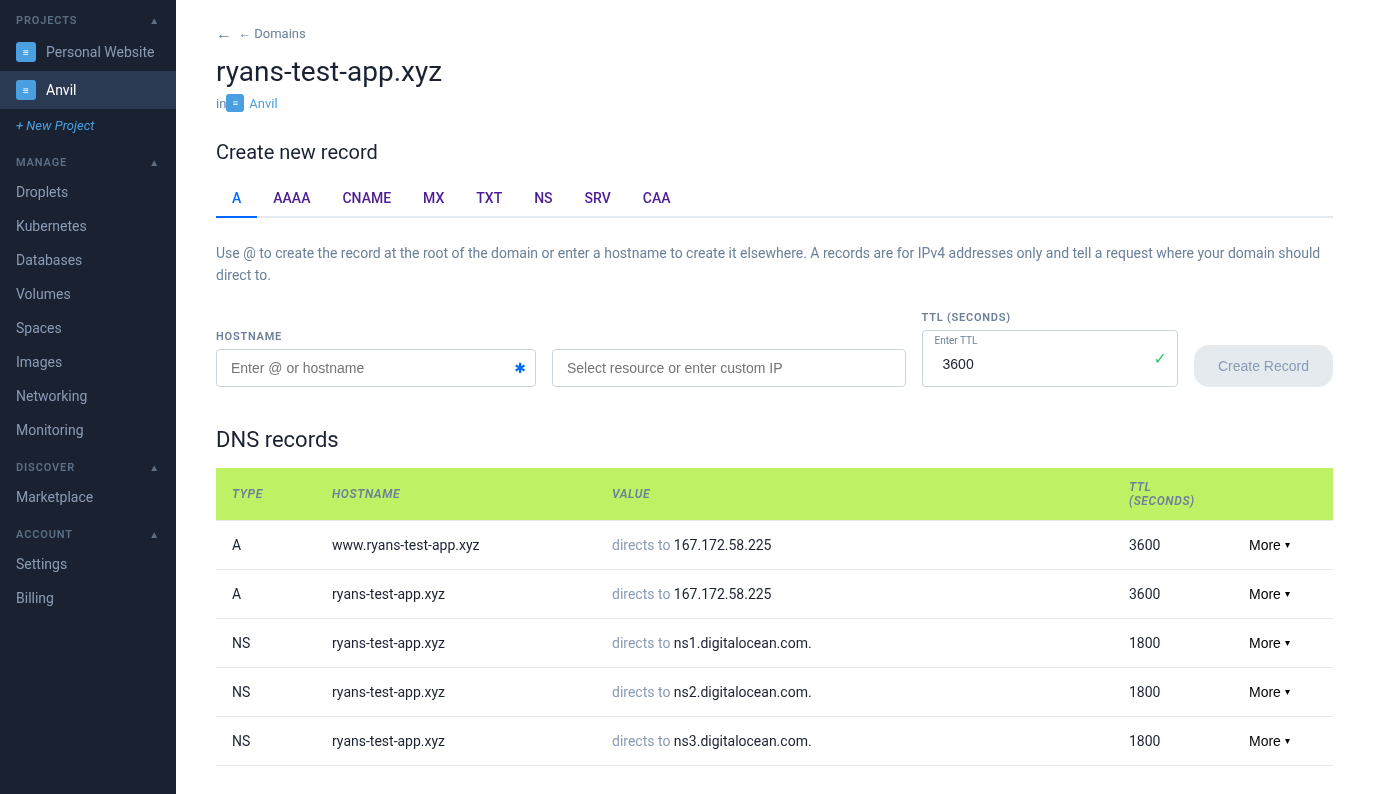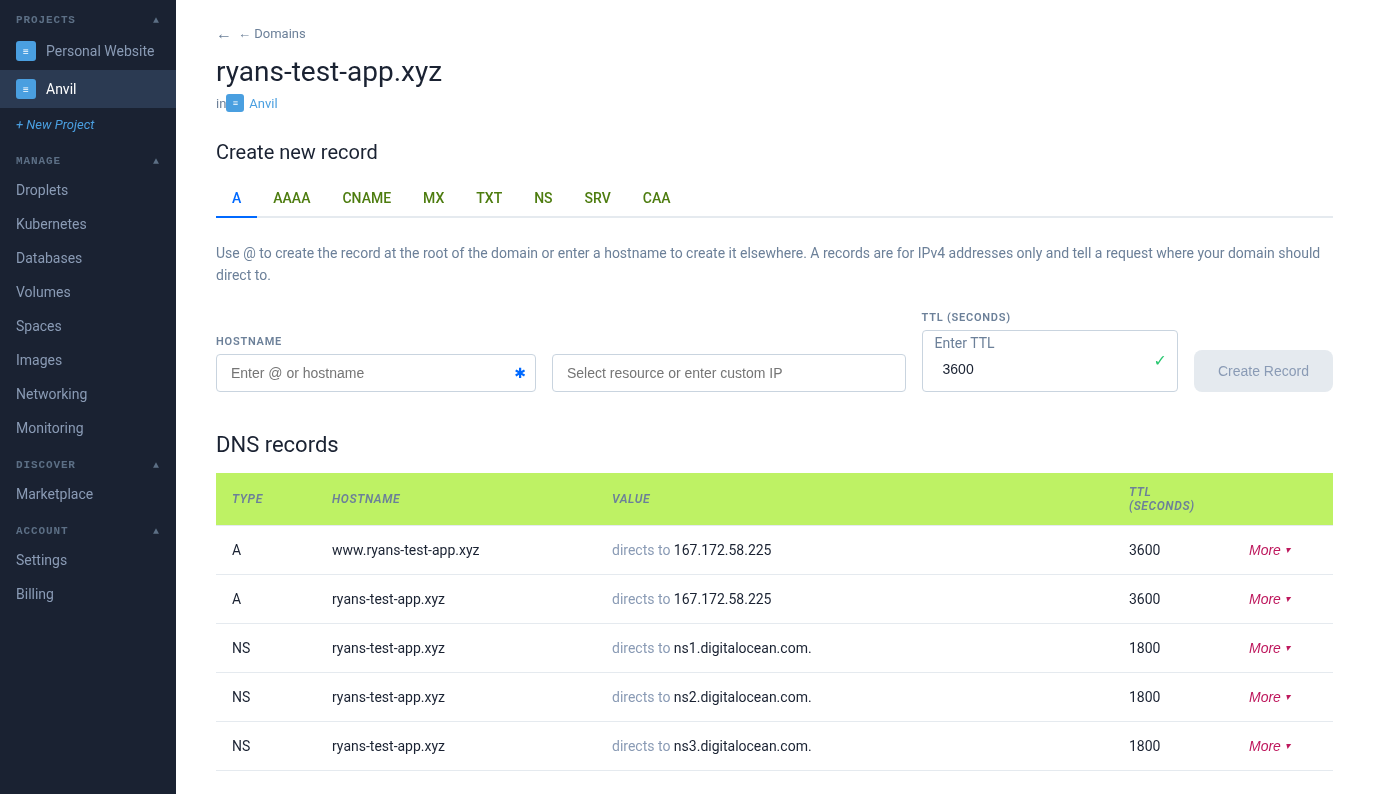--- a/index.html
+++ b/index.html
@@ -19,21 +19,20 @@
     .sidebar-section-header {
       display: flex;
       align-items: center;
       justify-content: space-between;
       padding: 14px 16px 6px;
       font-size: 11px;
       font-weight: 600;
       letter-spacing: 0.08em;
       color: #5c6f85;
       text-transform: uppercase;
-      font-family: Liberation Mono, monospace;
     }
     .sidebar-section-header .chevron { font-size: 10px; color: #5c6f85; }
     .sidebar-item {
       display: flex;
       align-items: center;
       padding: 9px 16px;
       color: #8a9bb5;
       cursor: pointer;
       gap: 10px;
       font-size: 14px;
@@ -127,21 +126,21 @@
 
     
     .tabs {
       display: flex;
       border-bottom: 2px solid #e5eaef;
       margin-bottom: 24px;
     }
     .tab {
       padding: 10px 16px;
       font-size: 14px;
-      color: #4d7c0f;
+      color: #4c1d95;
       cursor: pointer;
       border-bottom: 2px solid transparent;
       margin-bottom: -2px;
       font-weight: 500;
     }
     .tab.active { color: #0069ff; border-bottom-color: #0069ff; }
 
     .info-text {
       font-size: 14px;
       color: #6c8099;
@@ -196,35 +195,35 @@
     .ttl-input {
       border: none;
       padding: 10px 10px;
       font-size: 14px;
       color: #1a2232;
       outline: none;
       flex: 1;
       min-width: 0;
     }
     .ttl-label-inner {
-      font-size: 14px;
+      font-size: 10px;
       color: #6c8099;
       padding: 0 4px 0 2px;
     }
     .ttl-check {
       color: #28c76f;
       padding: 0 10px;
       font-size: 16px;
     }
 
     .btn-create {
       background: #e5eaef;
       color: #8a9bb5;
       border: none;
-      border-radius: 8px;
+      border-radius: 15px;
       padding: 10px 24px;
       font-size: 14px;
       cursor: pointer;
       white-space: nowrap;
       height: 42px;
     }
 
     
     .dns-title {
       font-size: 22px;
@@ -259,28 +258,27 @@
       padding: 16px 16px;
       color: #1a2232;
       vertical-align: middle;
     }
     .td-value .directs-to { color: #8a9bb5; }
     .td-value .directs-to-val { color: #1a2232; }
     .more-btn {
       display: flex;
       align-items: center;
       gap: 4px;
-      color: #be185d;
+      color: #000000;
       cursor: pointer;
       font-size: 14px;
       background: none;
       border: none;
       padding: 0;
       font-weight: 500;
-      font-style: italic;
     }
     .chevron-down { font-size: 10px; }
 
     .col-type { width: 100px; }
     .col-hostname { width: 280px; }
     .col-value { flex: 1; }
     .col-ttl { width: 120px; }
     .col-actions { width: 100px; text-align: right; }
   </style>
 </head>

